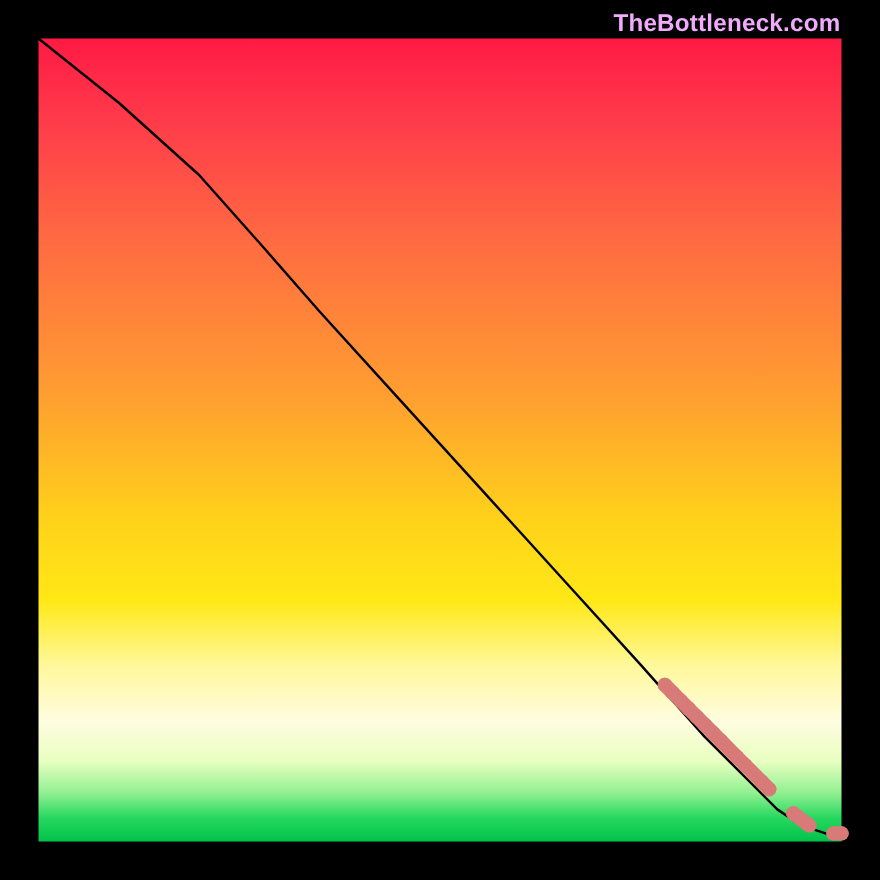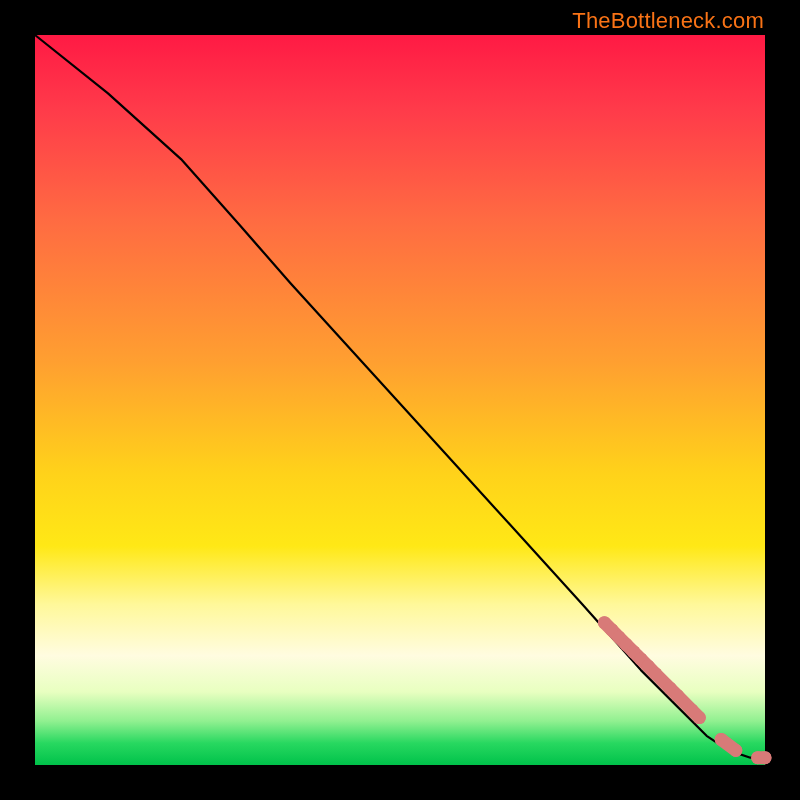--- a/index.html
+++ b/index.html
@@ -36,24 +36,24 @@
       #e8ffc0 90%,
       #90f090 94%,
       #28d860 97%,
       #00c24a 100%
     );
   }
   .watermark {
     position: absolute;
     top: 8px;
     right: 36px;
-    color: #f97316;
+    color: #f0abfc;
     font-size: 22px;
     letter-spacing: 0.2px;
-    font-weight: 400;
+    font-weight: 700;
     user-select: none;
   }
   svg.overlay {
     position: absolute;
     left: 0;
     top: 0;
     width: 730px;
     height: 730px;
     overflow: visible;
   }

